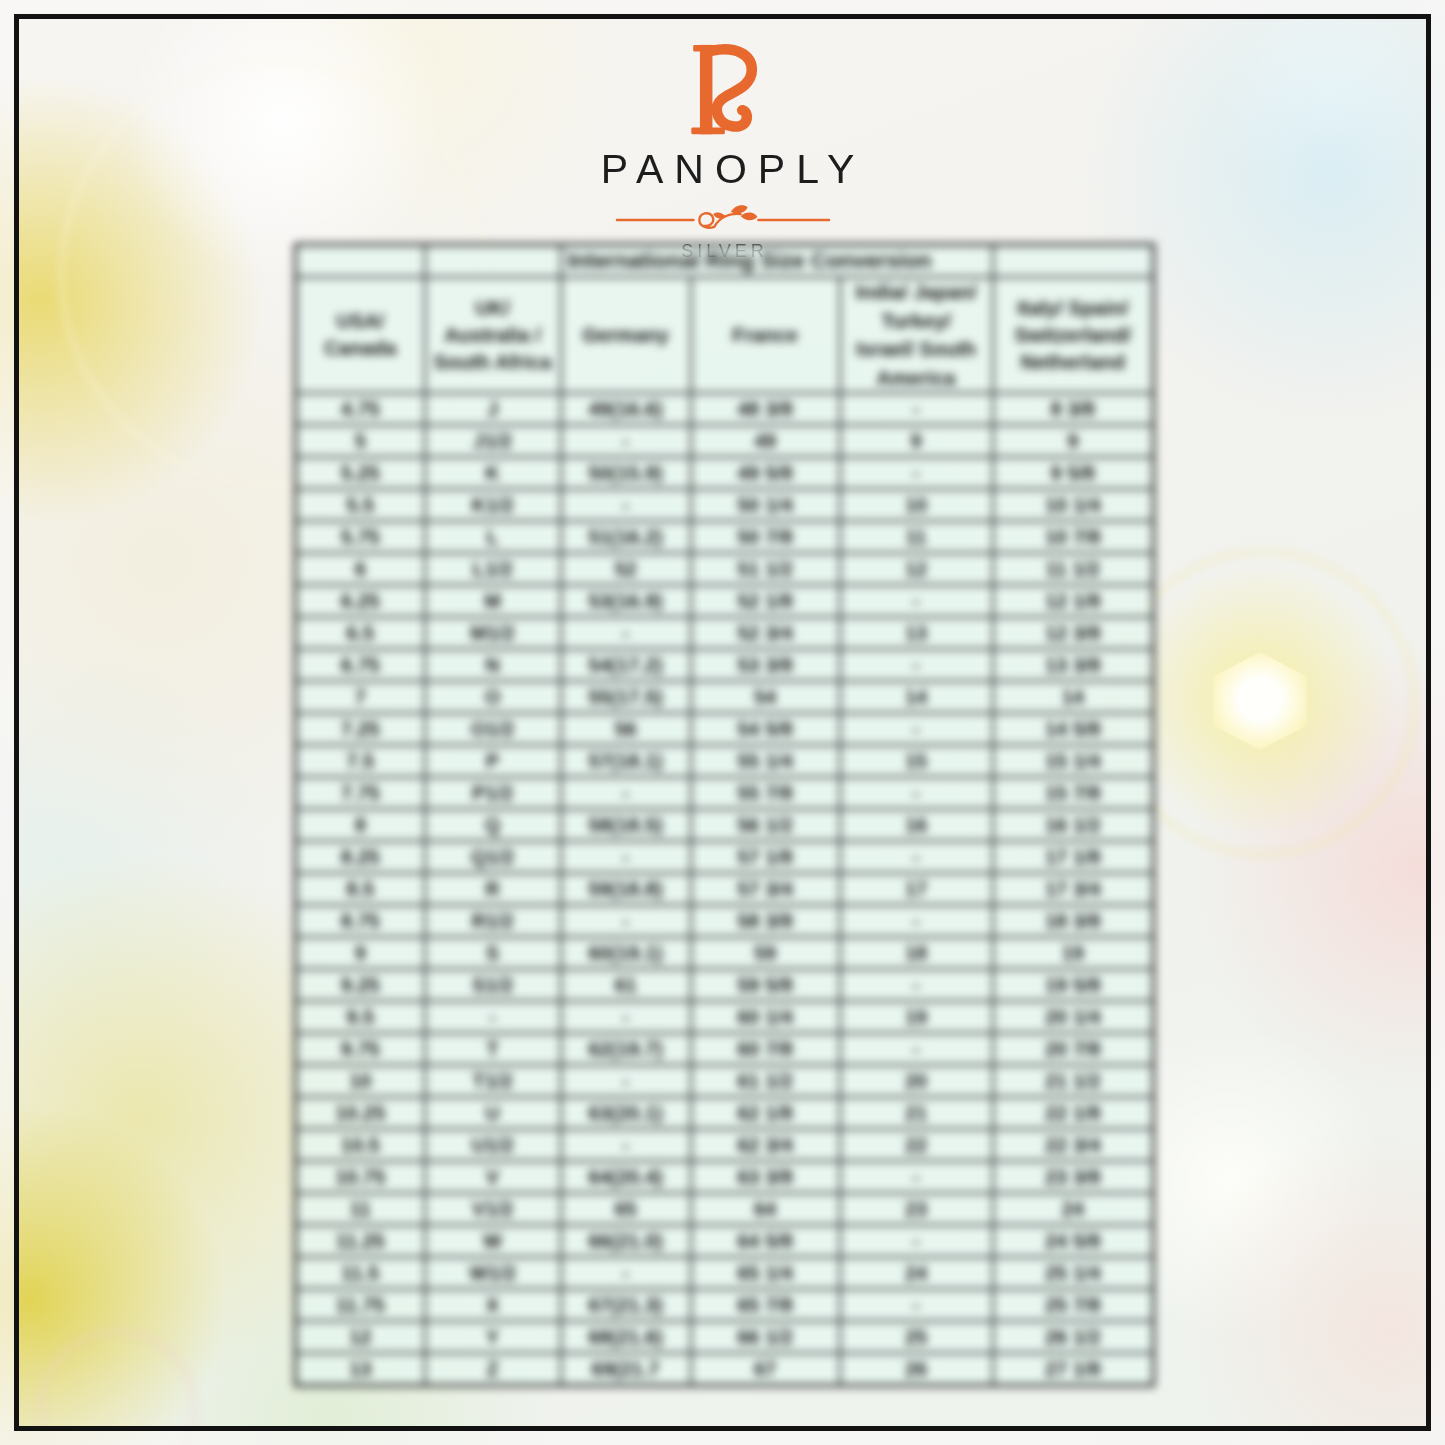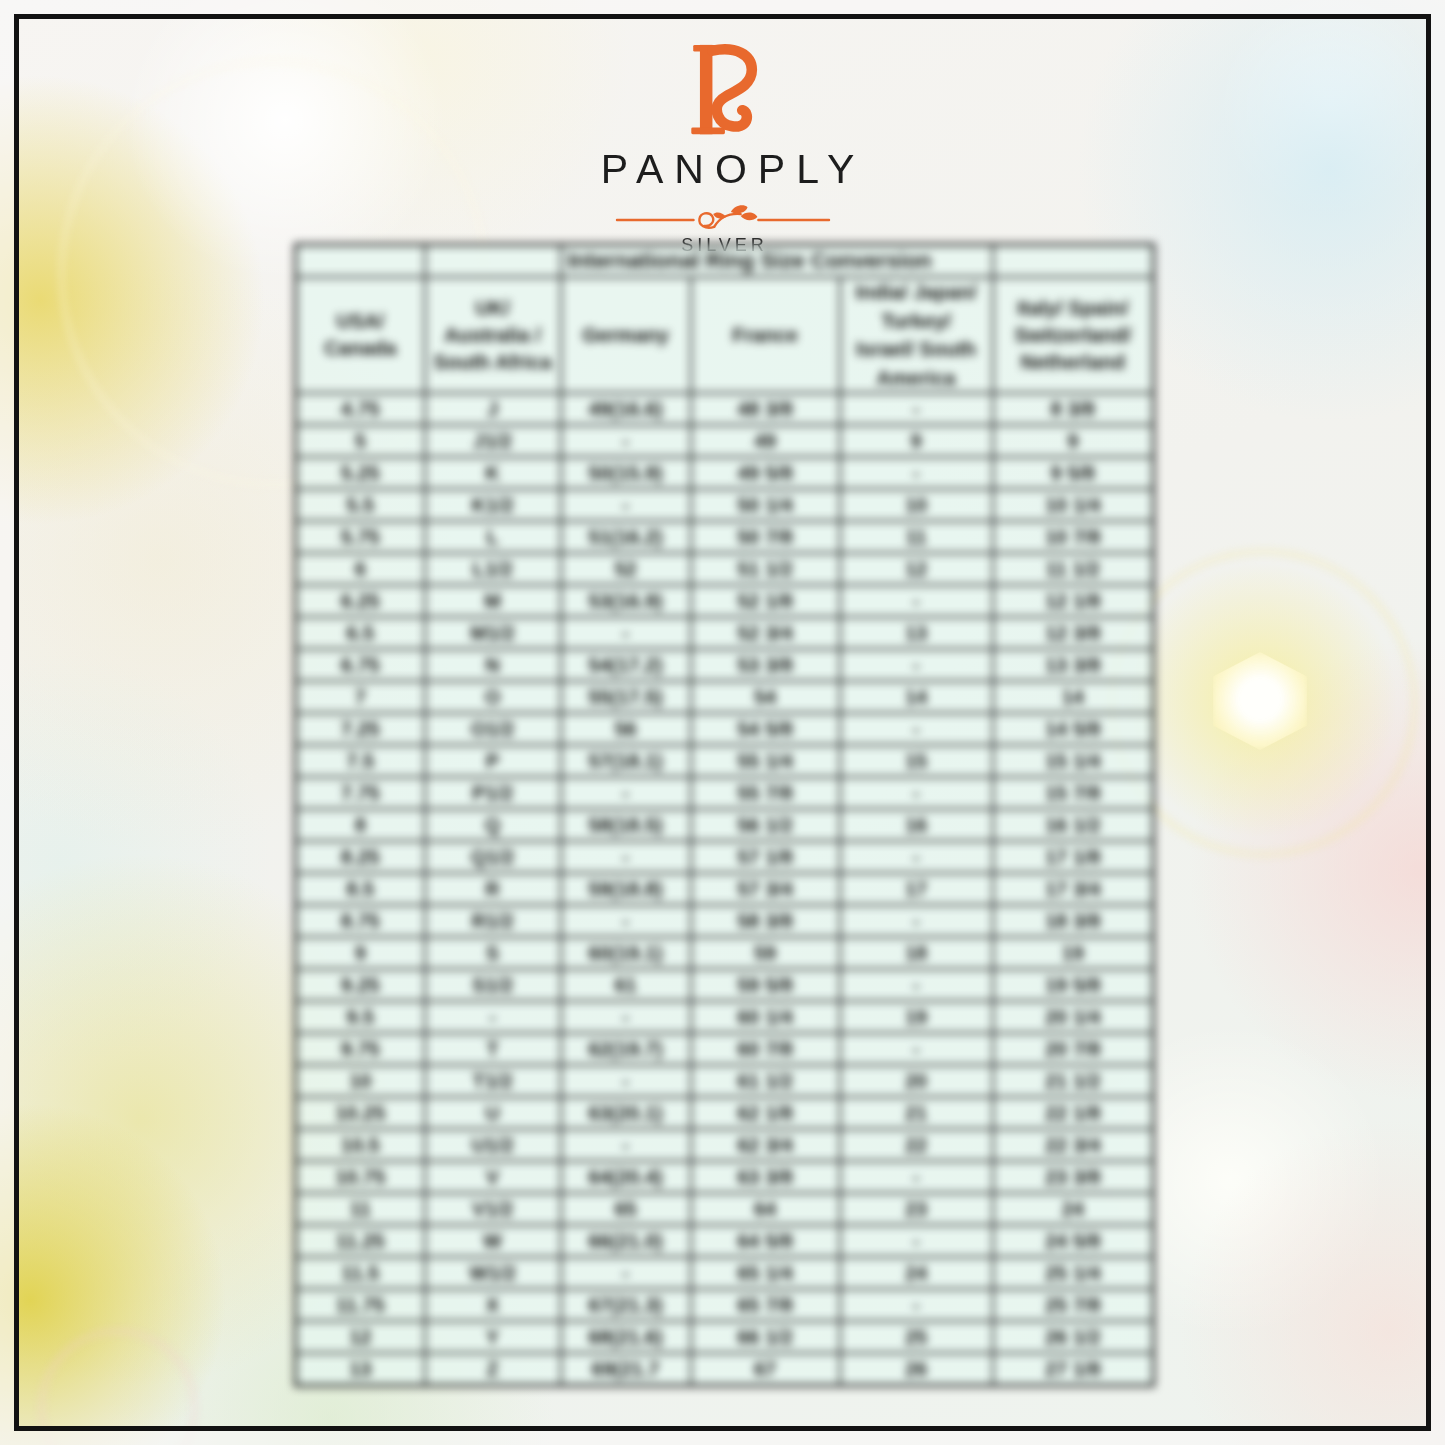--- a/index.html
+++ b/index.html
@@ -37,21 +37,21 @@
   .ring-c{left:40px;top:1330px;width:150px;height:150px;border:3px solid rgba(243,205,205,0.60);}
 
   
   .frame{position:absolute;inset:14px;border:5px solid #121212;box-shadow:0 0 0 14px rgba(249,248,247,0.65);}
 
   
   .logo{position:absolute;left:0;right:0;top:42px;text-align:center;}
   .monogram{height:98px;}
   .brand-name{margin-top:6px;font-size:41px;font-weight:400;letter-spacing:11px;padding-left:21px;color:#1d1d1d;}
   .brand-divider{margin-top:10px;height:30px;}
-  .brand-sub{margin-top:2px;font-size:18px;font-weight:400;letter-spacing:4px;padding-left:4px;color:#2d2d2d;}
+  .brand-sub{margin-top:8px;font-size:18px;font-weight:400;letter-spacing:4px;padding-left:4px;color:#2d2d2d;}
 
   
   table.ring{position:absolute;left:294px;top:243px;width:858px;border-collapse:collapse;table-layout:fixed;
     border:3px solid #121212;}
   .ring td,.ring th{border:2px solid #121212;background:rgba(229,246,240,0.78);
     text-align:center;vertical-align:middle;font-weight:bold;color:#161616;padding:0;overflow:visible;}
   .ring .c1{width:129px}.ring .c2{width:136px}.ring .c3{width:130px}
   .ring .c4{width:149px}.ring .c5{width:153px}.ring .c6{width:161px}
   .ring .title-row td{height:30px;font-size:22px;}
   .ring .title-cell{text-align:left;padding-left:6px;}

